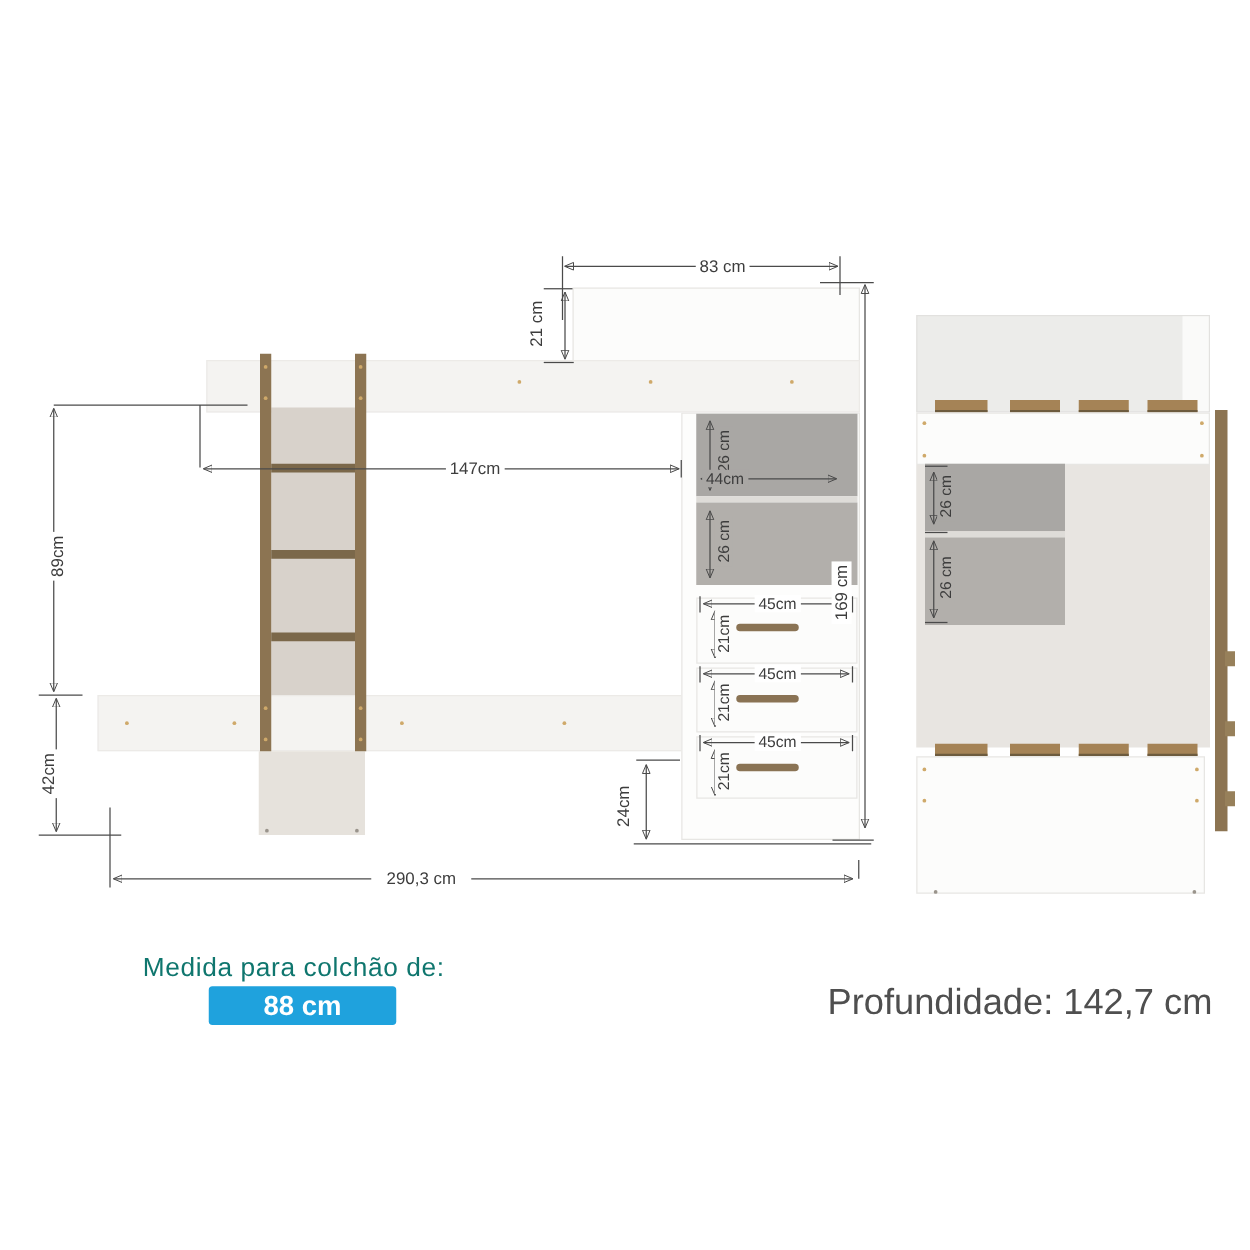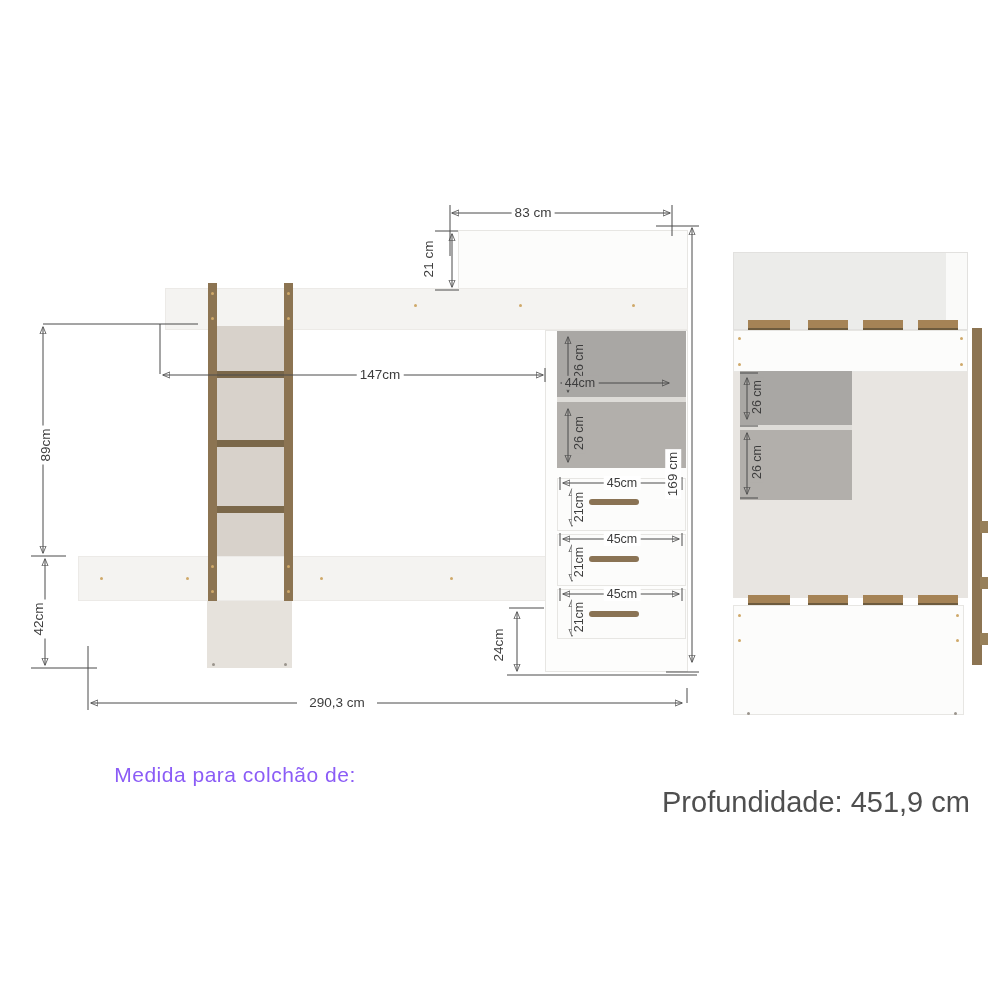--- a/index.html
+++ b/index.html
@@ -23,21 +23,21 @@
   
   .lbl{position:absolute;transform:translate(-50%,-50%);font-size:13.5px;color:#3d3d3d;
        background:#ffffff;padding:0 3px;line-height:1.15;white-space:nowrap;}
   .rot{transform:translate(-50%,-50%) rotate(-90deg);}
   .sm{font-size:12.5px;}
   .og1{background:#a9a7a4;}
   .og2{background:#b2afab;}
   svg.dims{position:absolute;left:0;top:0;}
   svg.dims path{stroke:#4a4a4a;stroke-width:1;fill:none;}
   
-  .mattress-caption{position:absolute;transform:translate(-50%,-50%);font-size:21px;color:#8b5cf6;
+  .mattress-caption{position:absolute;transform:translate(-50%,-50%);font-size:21px;color:#0f766e;
                     letter-spacing:.5px;white-space:nowrap;}
   .mattress-badge{position:absolute;border-radius:3px;text-align:center;
                   font-size:22px;font-weight:bold;color:#ffffff;}
   .depth-label{position:absolute;font-size:29px;color:#4f4f4f;white-space:nowrap;}
 </style>
 </head>
 <body>
 
 <div class="canvas">
 
@@ -177,21 +177,21 @@
       <path d="M563,594 H679" marker-start="url(#ah)" marker-end="url(#ah)"></path>
       <path d="M572,489 V526" marker-start="url(#ah)" marker-end="url(#ah)"></path>
       <path d="M572,545 V581" marker-start="url(#ah)" marker-end="url(#ah)"></path>
       <path d="M572,600 V636" marker-start="url(#ah)" marker-end="url(#ah)"></path>
       <path d="M517,612 V671" marker-start="url(#ah)" marker-end="url(#ah)"></path>
       <path d="M747,378 V419" marker-start="url(#ah)" marker-end="url(#ah)"></path>
       <path d="M747,433 V494" marker-start="url(#ah)" marker-end="url(#ah)"></path>
     </g>
   </svg>
 
-  <div class="lbl" style="left:533px;top:213px;">83 cm</div>
+  <div class="lbl" style="left:578px;top:213px;">83 cm</div>
   <div class="lbl rot" style="left:429px;top:259px;">21 cm</div>
   <div class="lbl" style="left:380px;top:375px;">147cm</div>
   <div class="lbl rot" style="left:46px;top:445px;">89cm</div>
   <div class="lbl rot" style="left:39px;top:619px;">42cm</div>
   <div class="lbl" style="left:337px;top:703px;">290,3 cm</div>
   <div class="lbl rot" style="left:673px;top:474px;">169 cm</div>
   <div class="lbl rot sm og1" style="left:579px;top:361px;">26 cm</div>
   <div class="lbl sm og1" style="left:580px;top:383px;">44cm</div>
   <div class="lbl rot sm og2" style="left:579px;top:433px;">26 cm</div>
 
@@ -200,15 +200,16 @@
   <div class="lbl sm" style="left:622px;top:594px;">45cm</div>
   <div class="lbl rot sm" style="left:579px;top:507px;background:#fcfcfb;">21cm</div>
   <div class="lbl rot sm" style="left:579px;top:562px;background:#fcfcfb;">21cm</div>
   <div class="lbl rot sm" style="left:579px;top:617px;background:#fcfcfb;">21cm</div>
   <div class="lbl rot" style="left:499px;top:645px;">24cm</div>
 
   <div class="lbl rot sm og1" style="left:757px;top:397px;">26 cm</div>
   <div class="lbl rot sm og2" style="left:757px;top:462px;">26 cm</div>
 
   <div class="mattress-caption" style="left:235px;top:775px;">Medida para colchão de:</div>
-  <div class="depth-label" style="left:662px;top:786px;">Profundidade: 451,9 cm</div>
+  <div class="mattress-badge" style="left:167px;top:789px;width:150px;height:31px;line-height:31px;background:#1fa2dd;">88 cm</div>
+  <div class="depth-label" style="left:662px;top:786px;">Profundidade: 142,7 cm</div>
 
 </div>
 
 </body></html>

